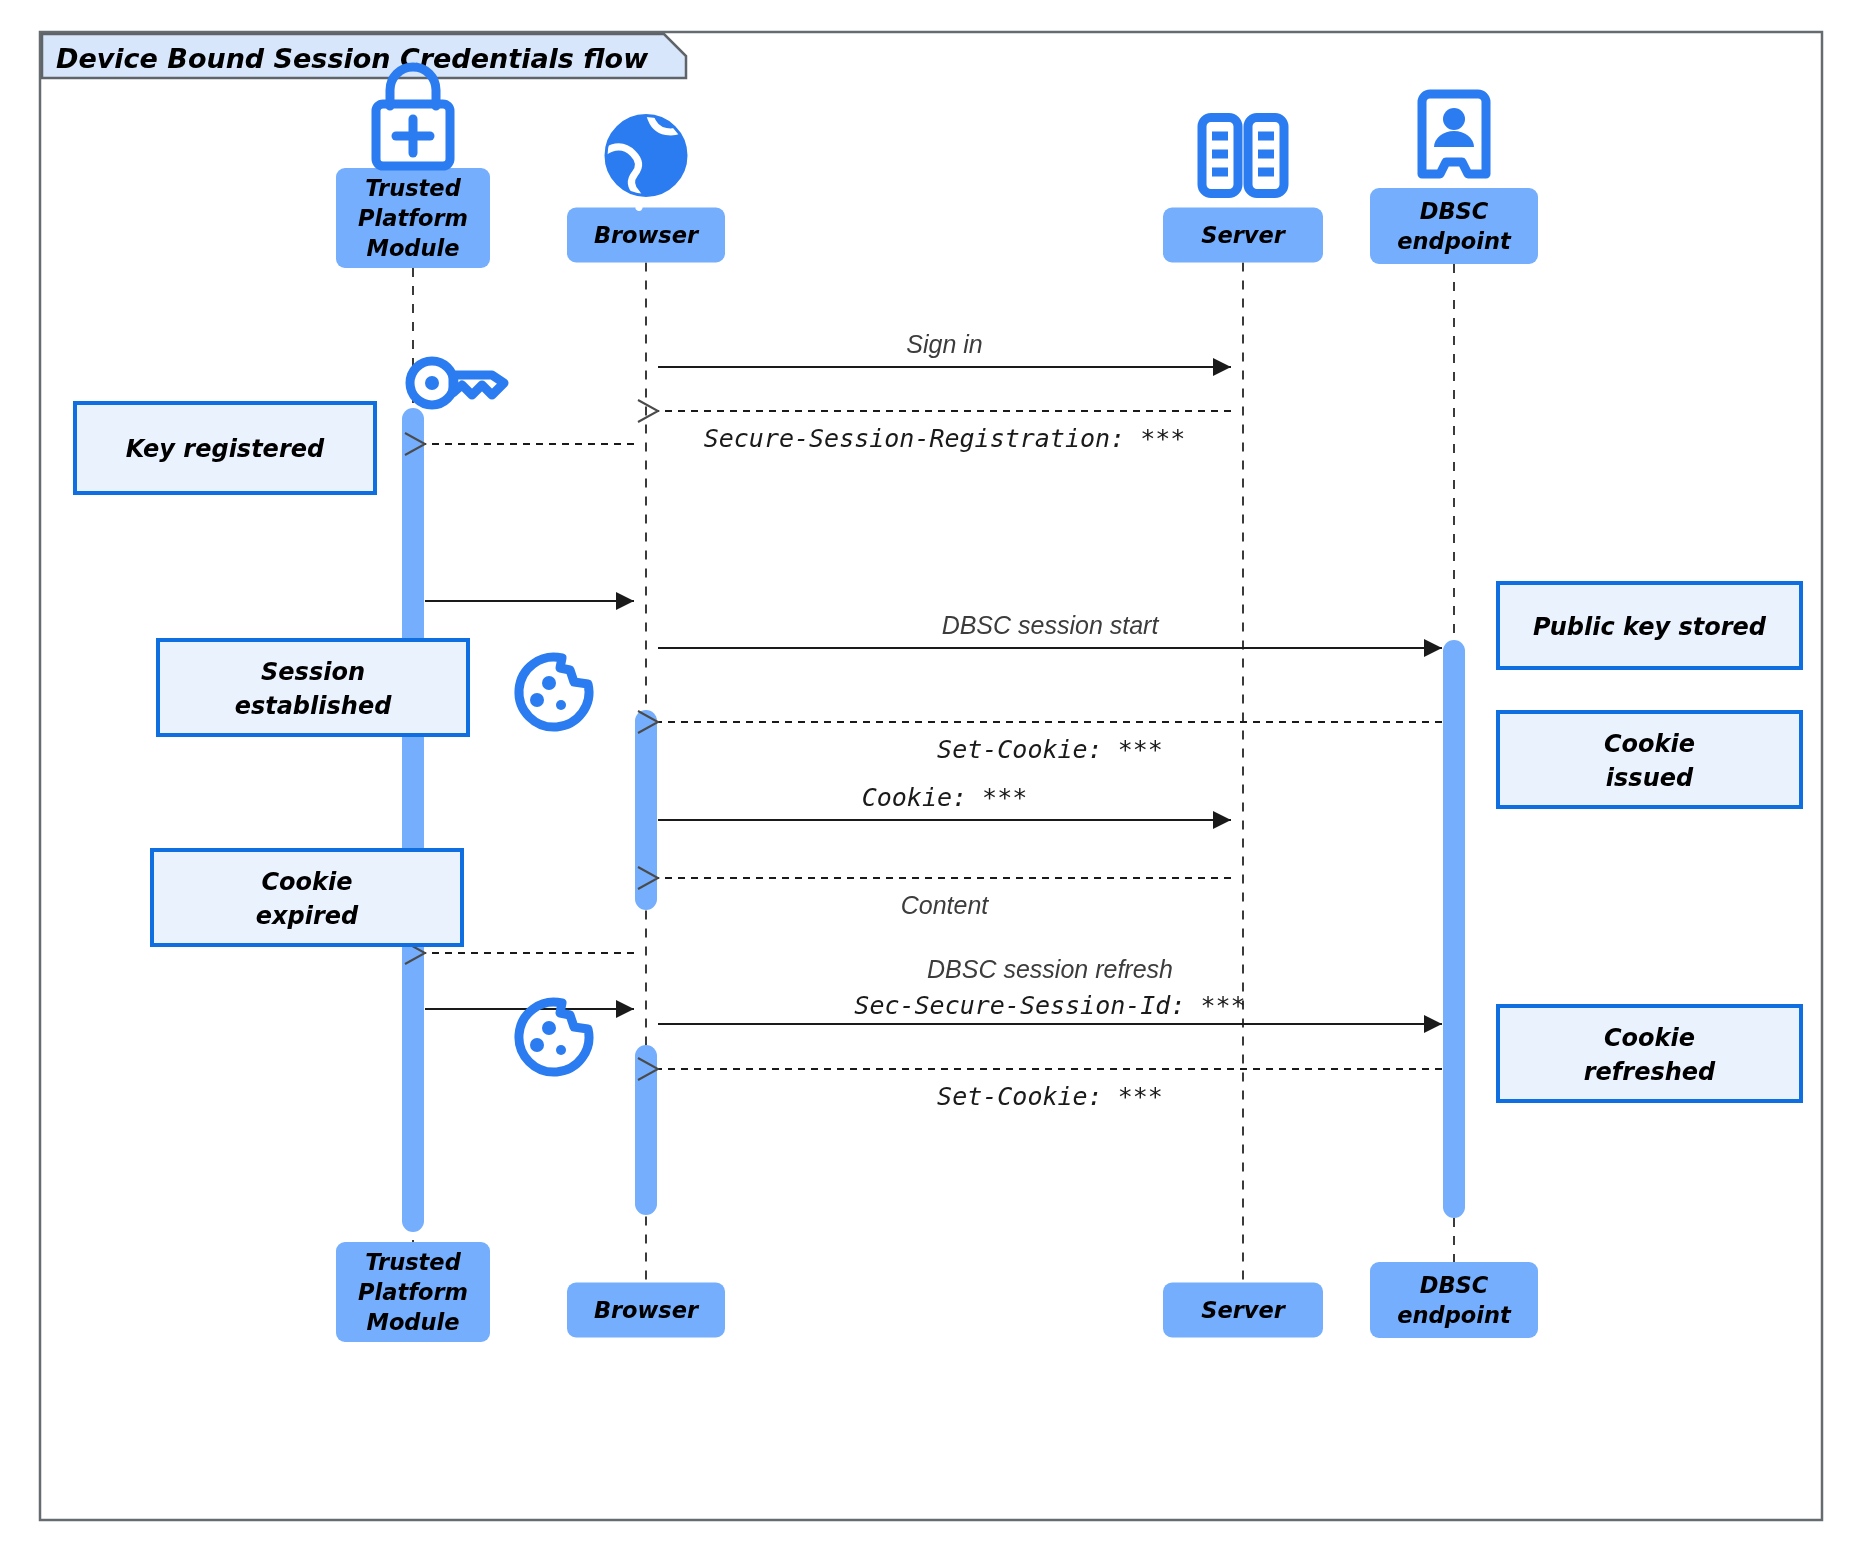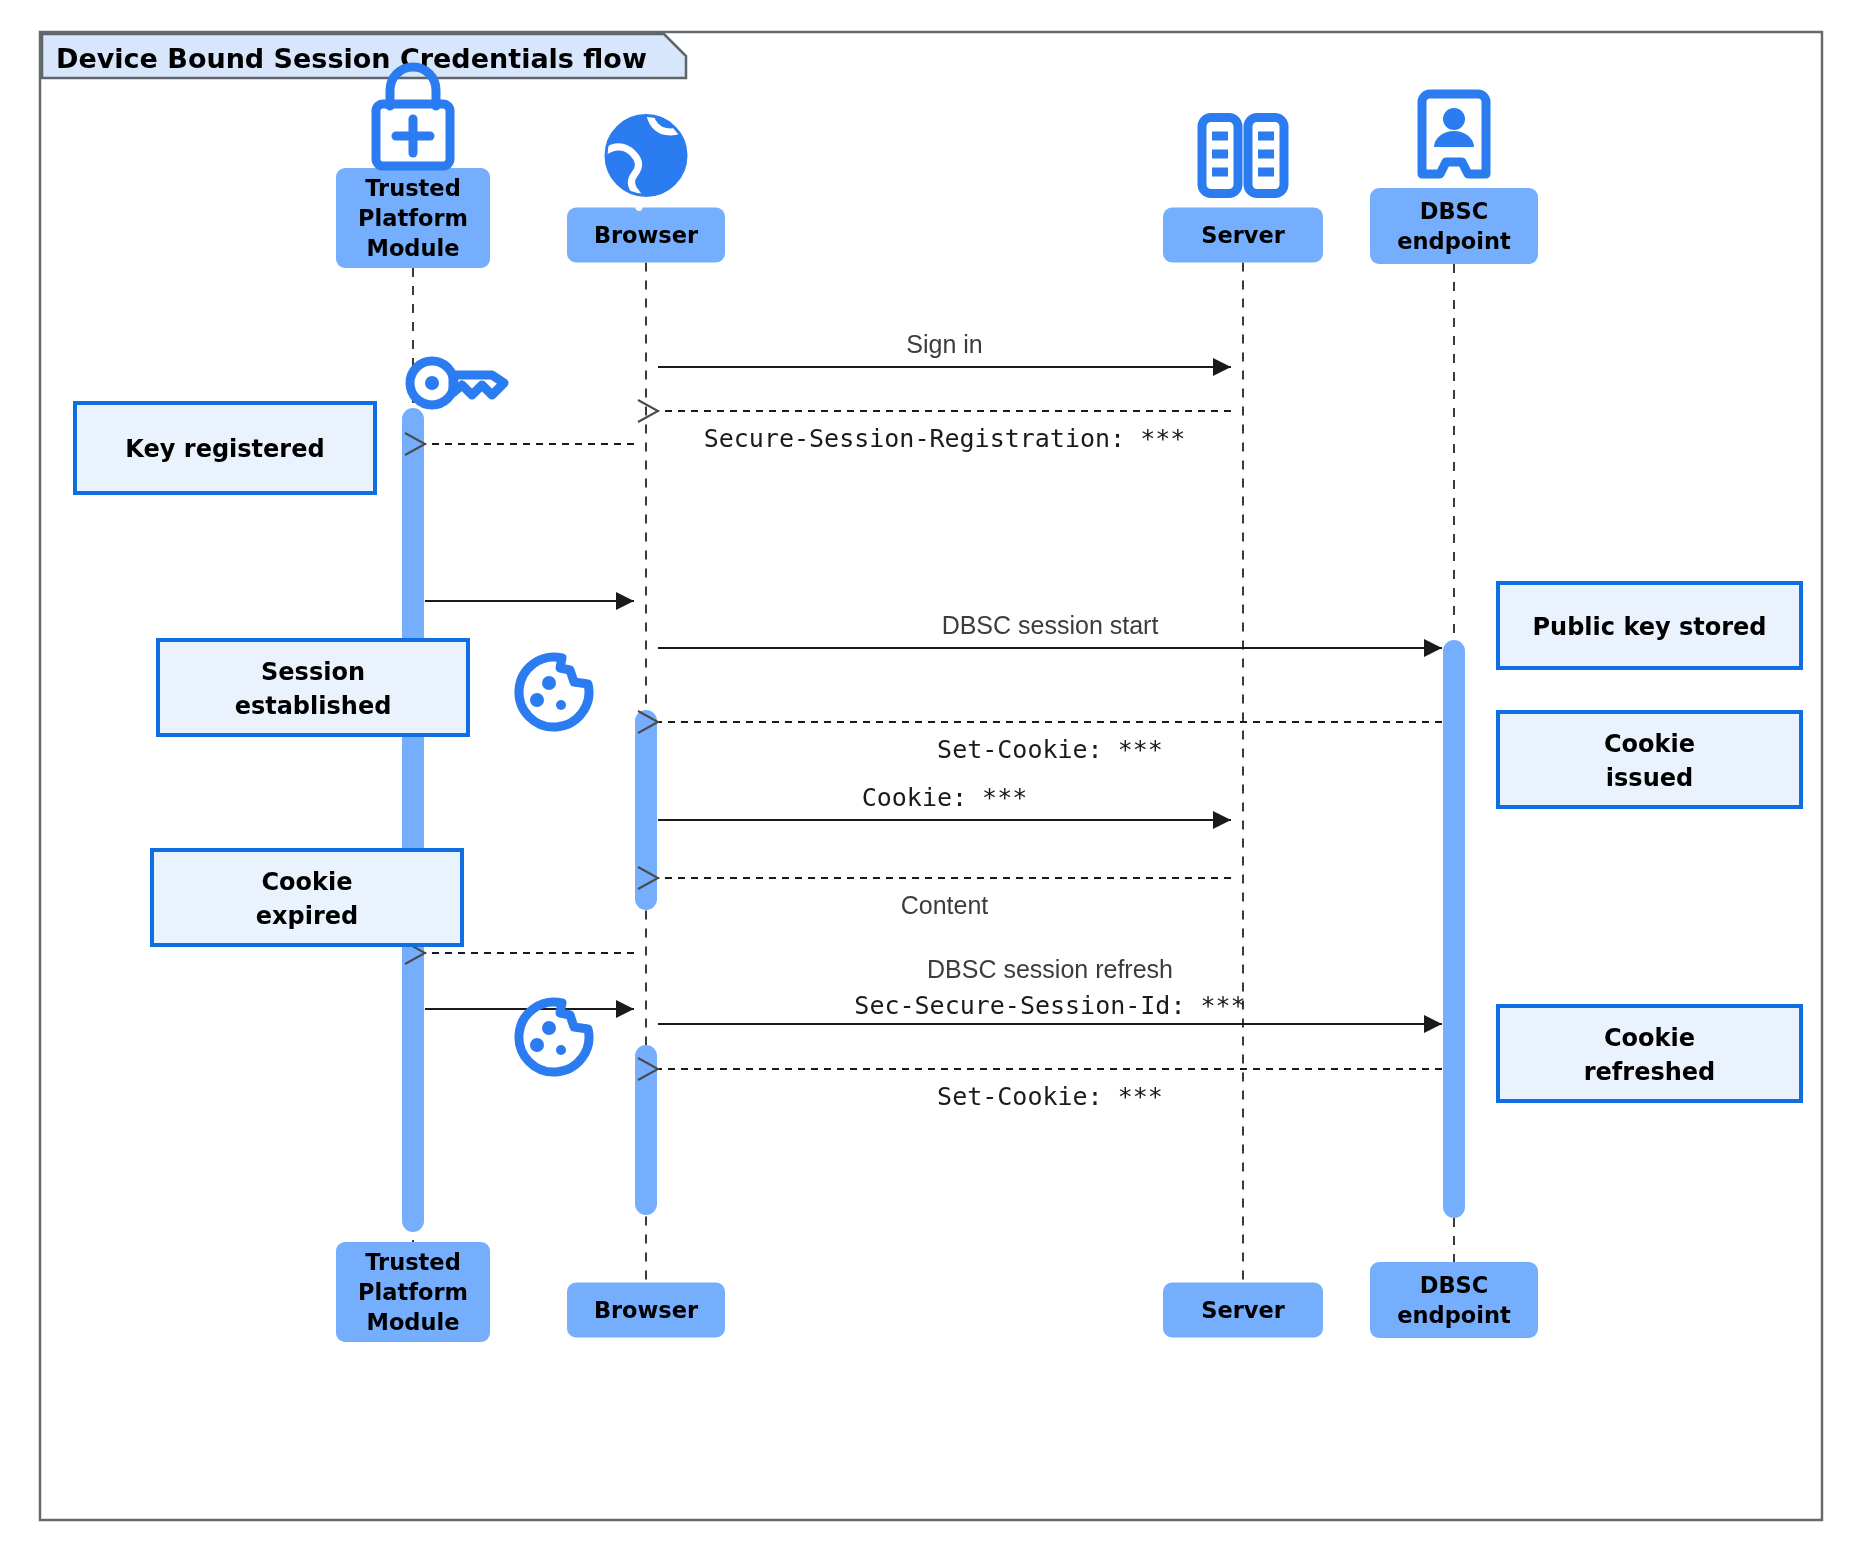--- a/index.html
+++ b/index.html
@@ -10,20 +10,21 @@
   body {
     width: 1859px;
     height: 1546px;
     font-family: "DejaVu Sans", sans-serif;
     overflow: hidden;
   }
   #diagram-root {
     position: relative;
     width: 1859px;
     height: 1127px;
+    font-style: italic;
   }
   svg.canvas {
     position: absolute;
     left: 0;
     top: 0;
     width: 1859px;
     height: 1546px;
     display: block;
   }
   .frame-border {

